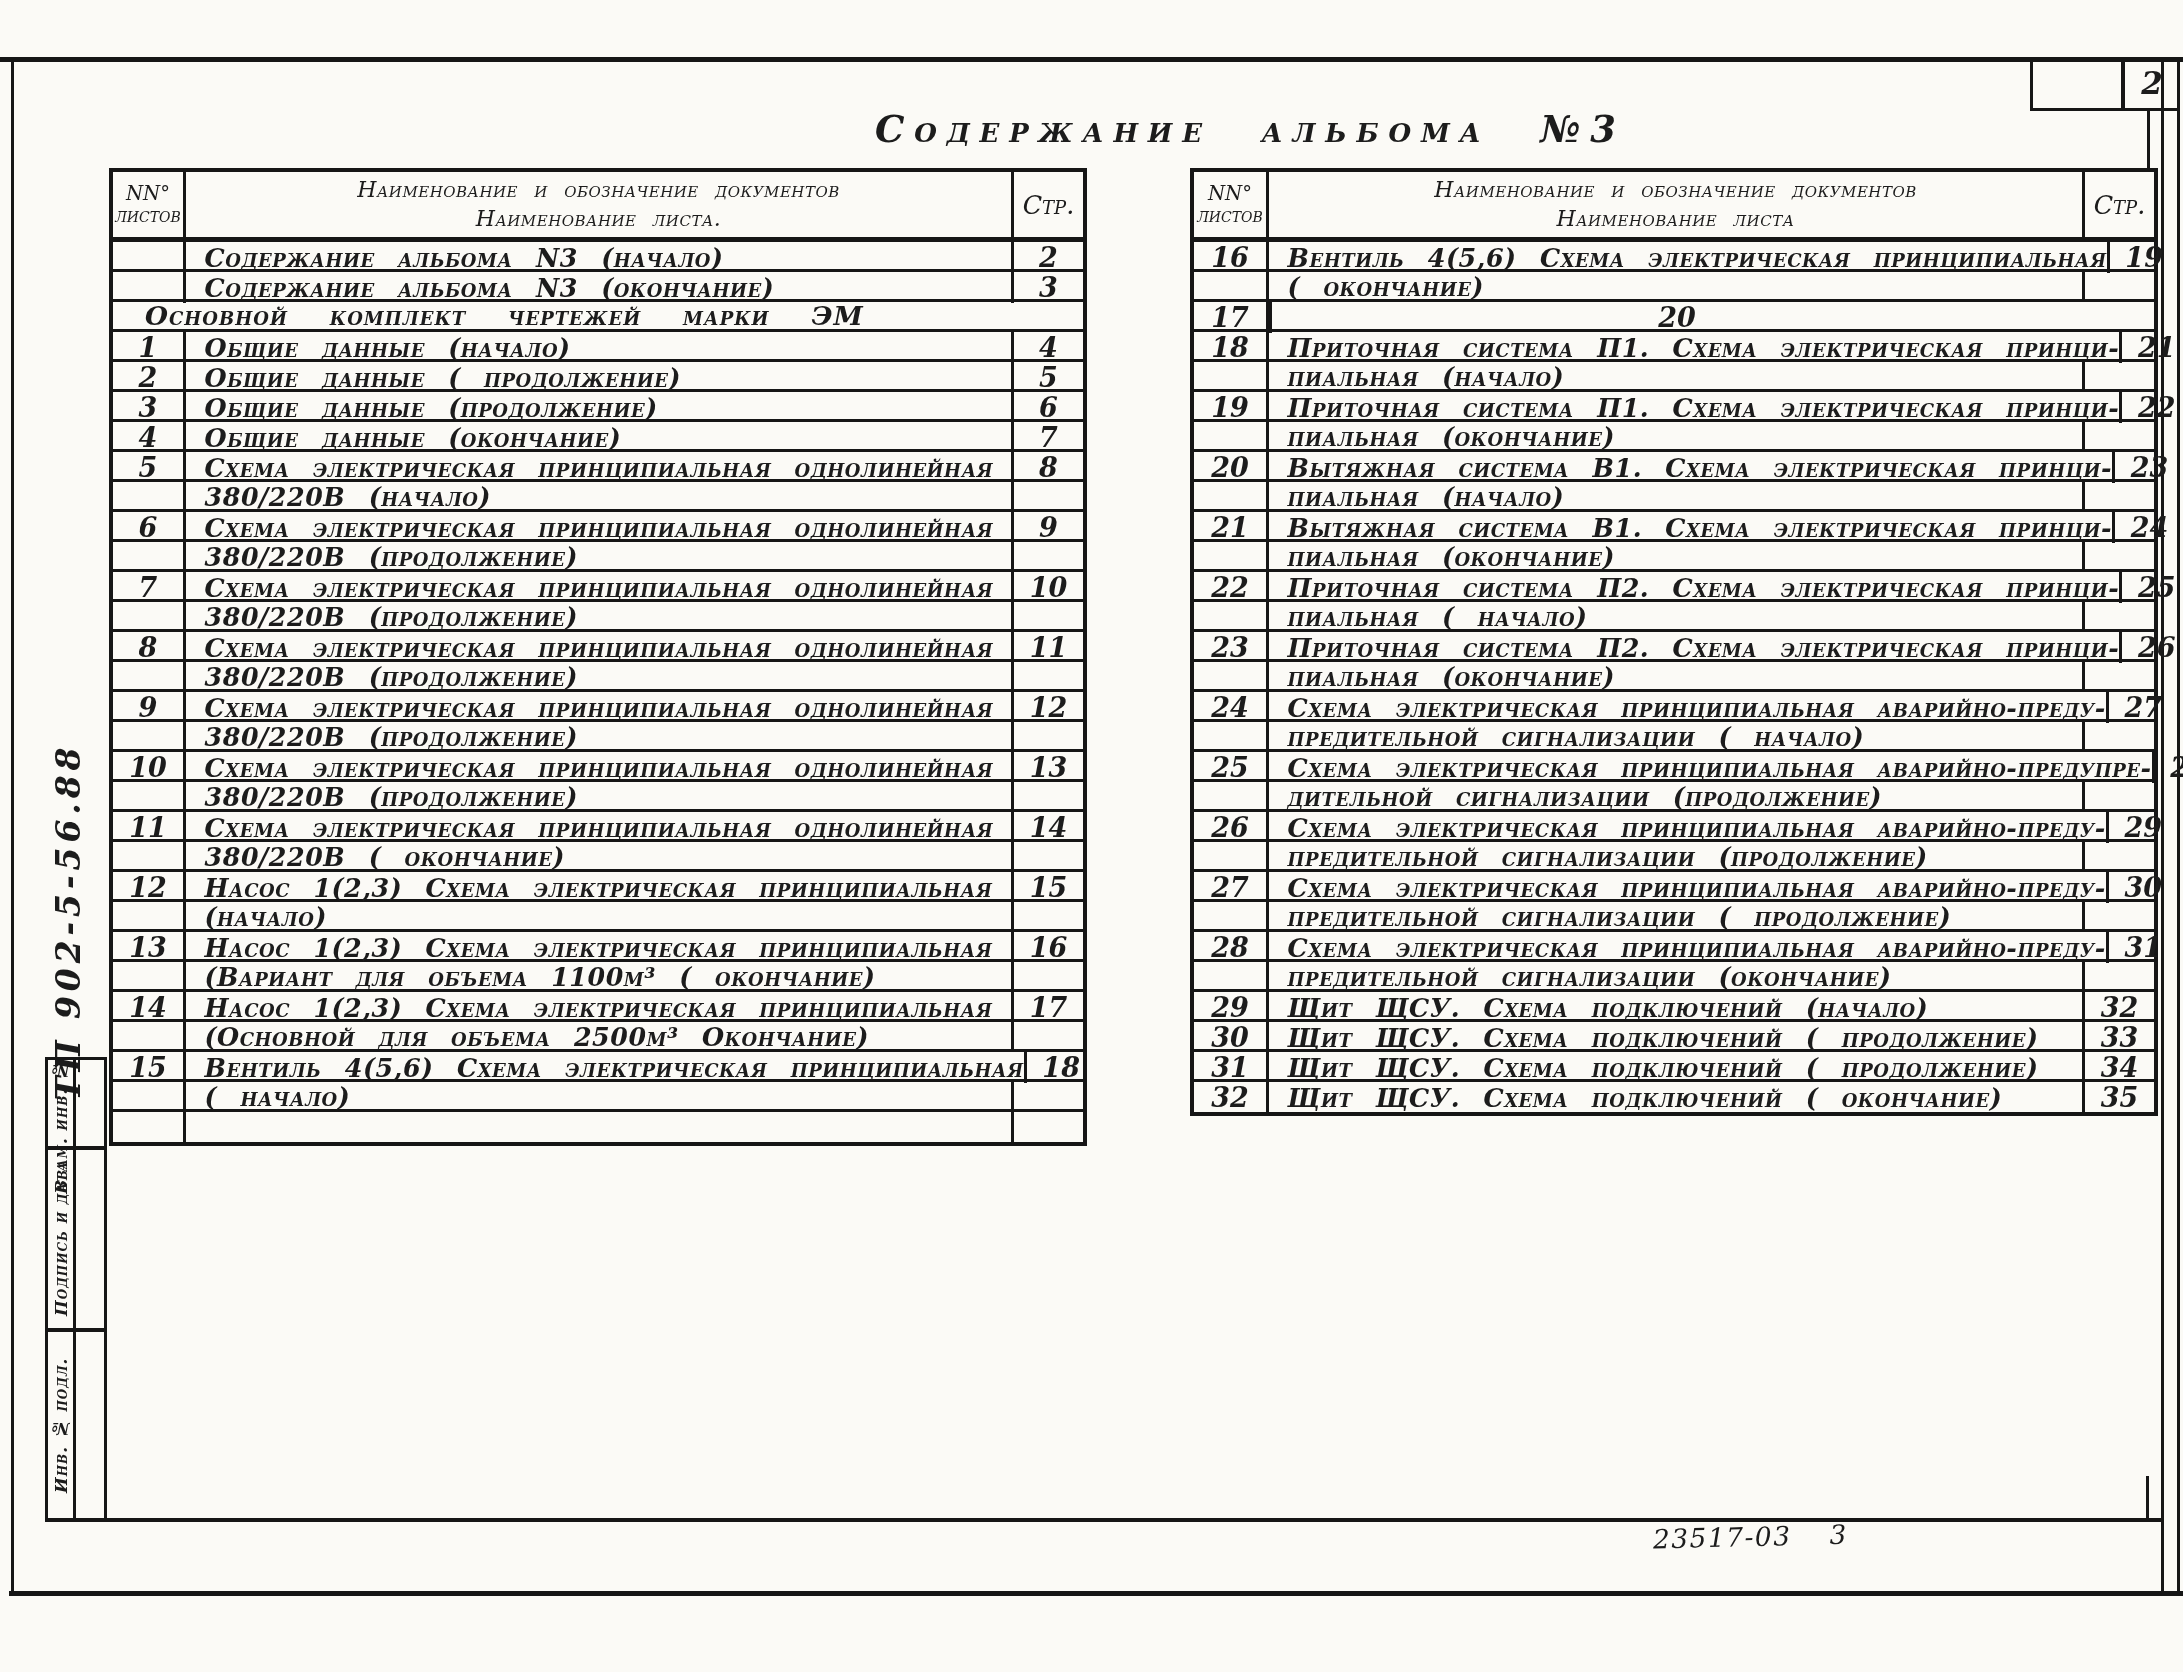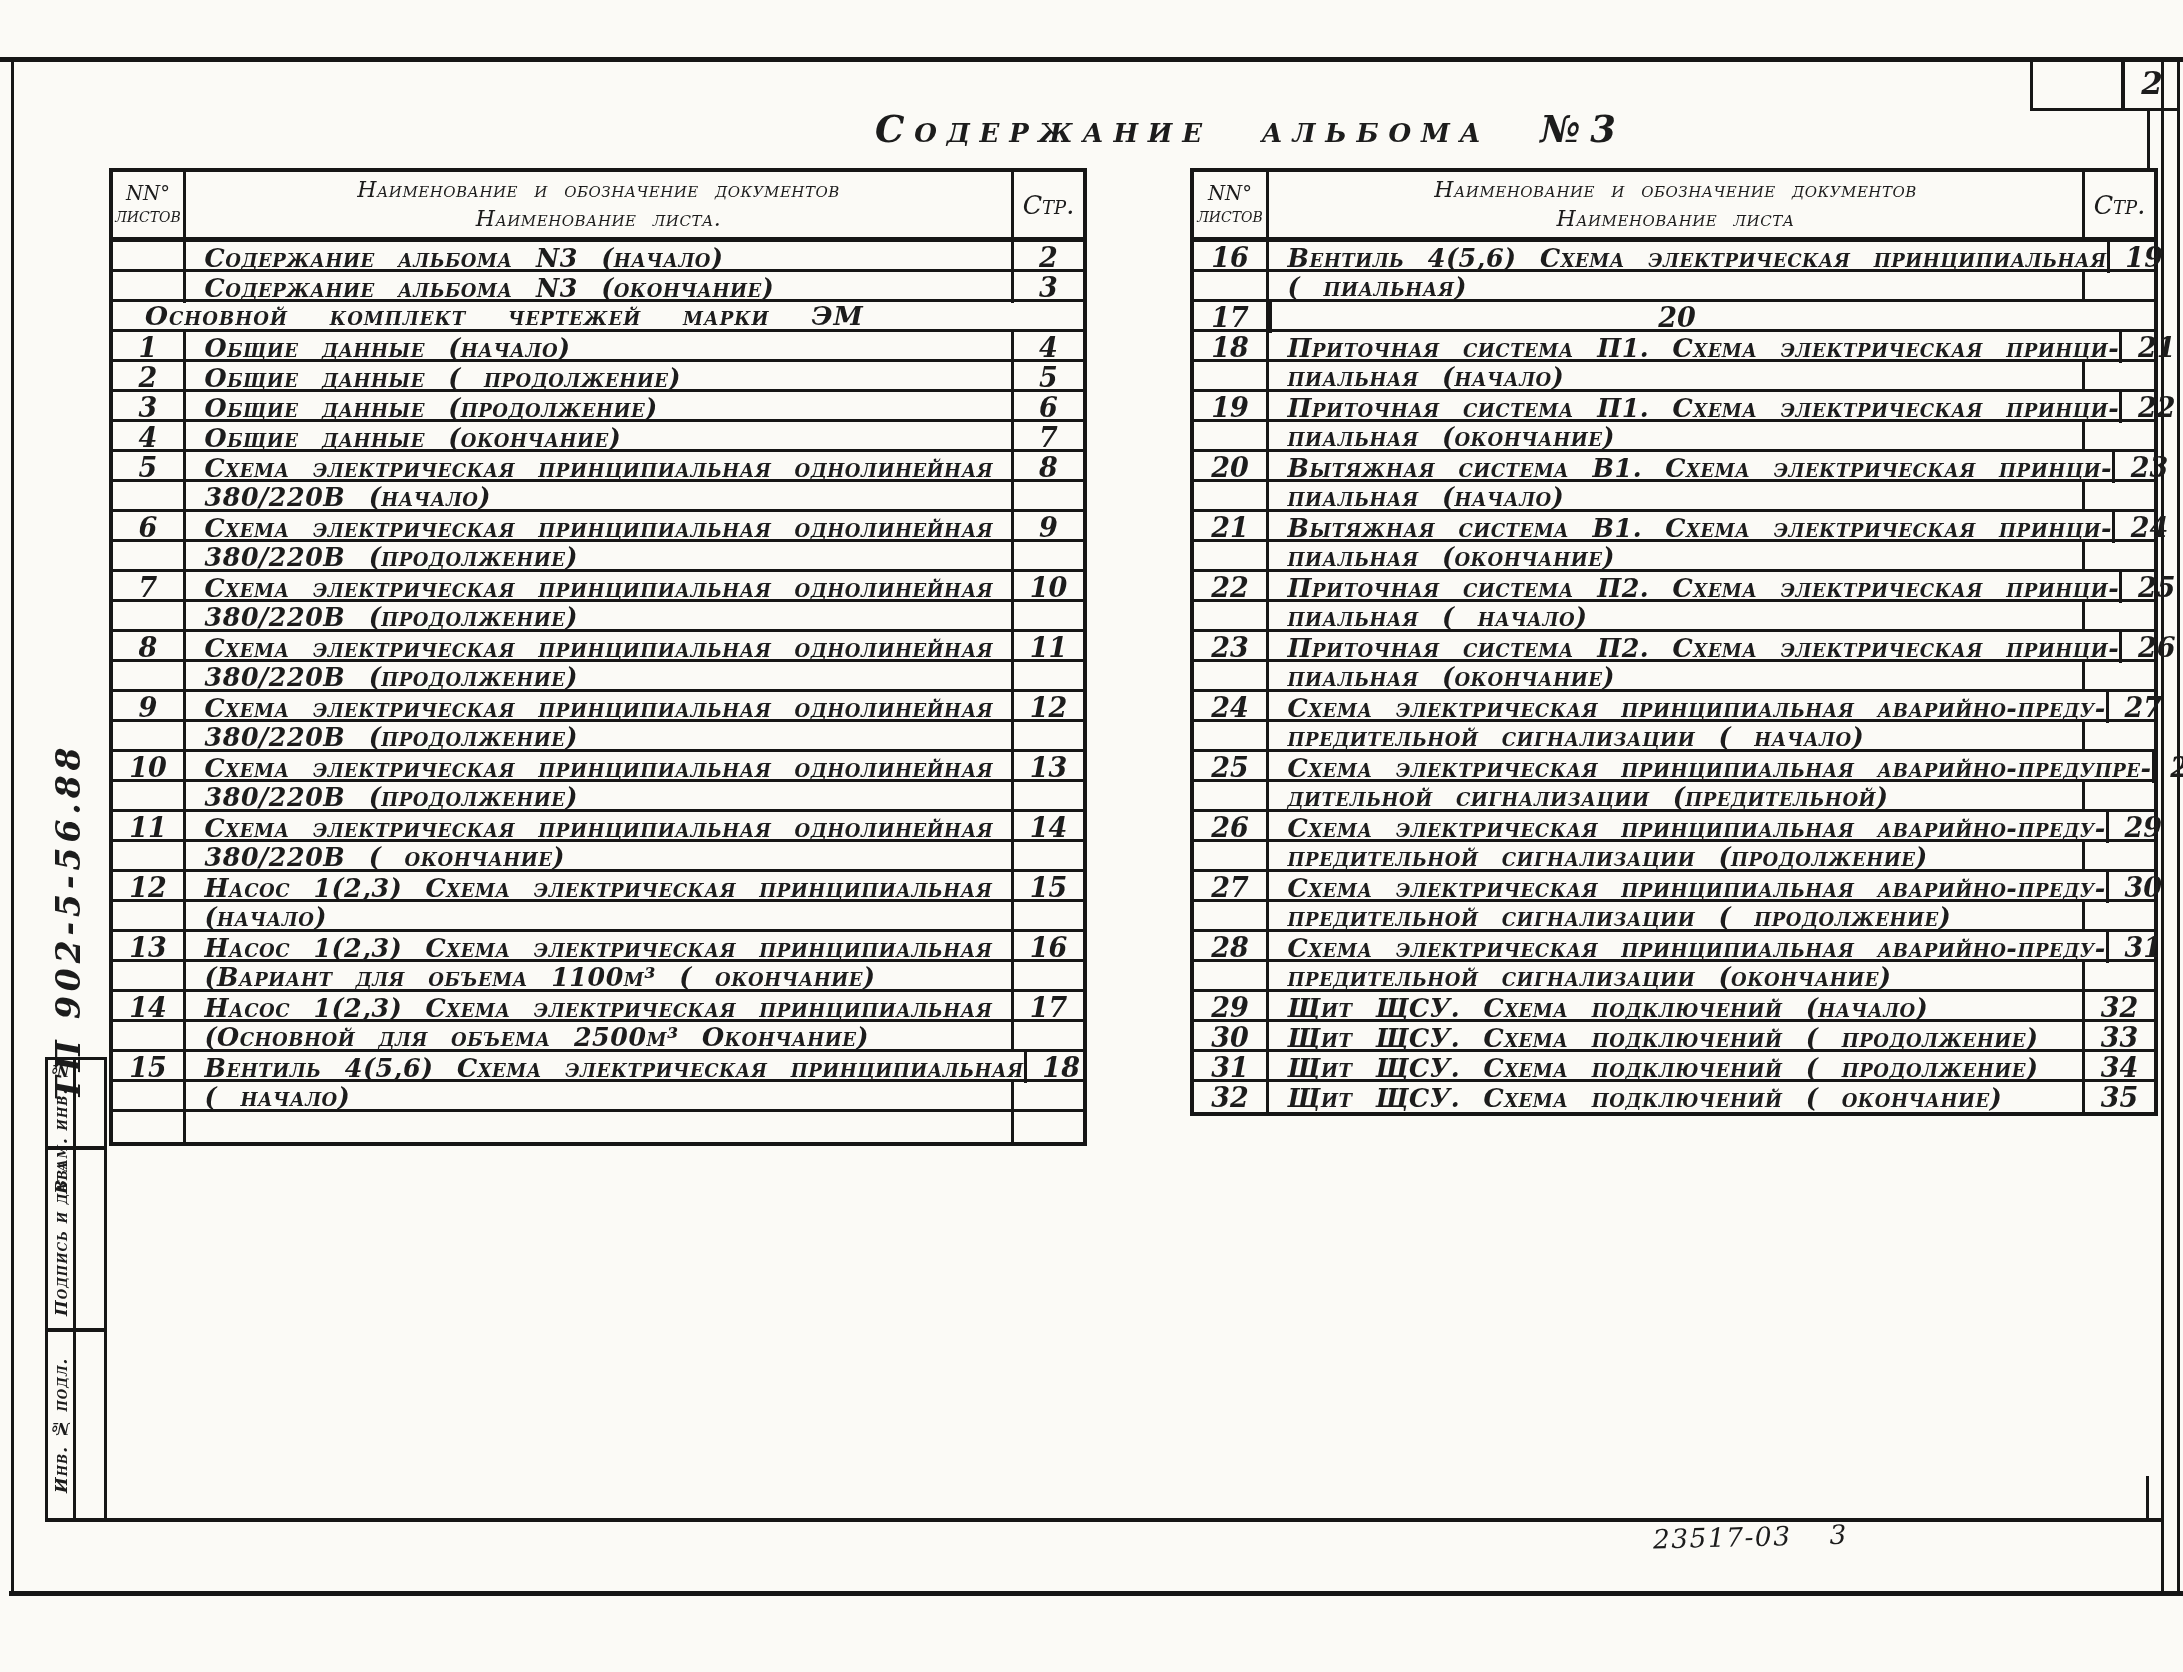--- a/index.html
+++ b/index.html
@@ -324,21 +324,21 @@
     <div class="tbody">
 
         <div class="trow">
           <div class="cell cell-nn">16</div>
           <div class="cell cell-name">Вентиль 4(5,6) Схема электрическая принципиальная</div>
           <div class="cell cell-pg">19</div>
         </div>
 
         <div class="trow row-cont">
           <div class="cell cell-nn"></div>
-          <div class="cell cell-name">( пиальная)</div>
+          <div class="cell cell-name">( окончание)</div>
           <div class="cell cell-pg"></div>
         </div>
 
         <div class="trow">
           <div class="cell cell-nn">17</div>
           <div class="cell cell-pg">20</div>
         </div>
 
         <div class="trow">
           <div class="cell cell-nn">18</div>
@@ -425,21 +425,21 @@
         </div>
 
         <div class="trow">
           <div class="cell cell-nn">25</div>
           <div class="cell cell-name">Схема электрическая принципиальная аварийно-предупре-</div>
           <div class="cell cell-pg">28</div>
         </div>
 
         <div class="trow row-cont">
           <div class="cell cell-nn"></div>
-          <div class="cell cell-name">дительной сигнализации (предительной)</div>
+          <div class="cell cell-name">дительной сигнализации (продолжение)</div>
           <div class="cell cell-pg"></div>
         </div>
 
         <div class="trow">
           <div class="cell cell-nn">26</div>
           <div class="cell cell-name">Схема электрическая принципиальная аварийно-преду-</div>
           <div class="cell cell-pg">29</div>
         </div>
 
         <div class="trow row-cont">

